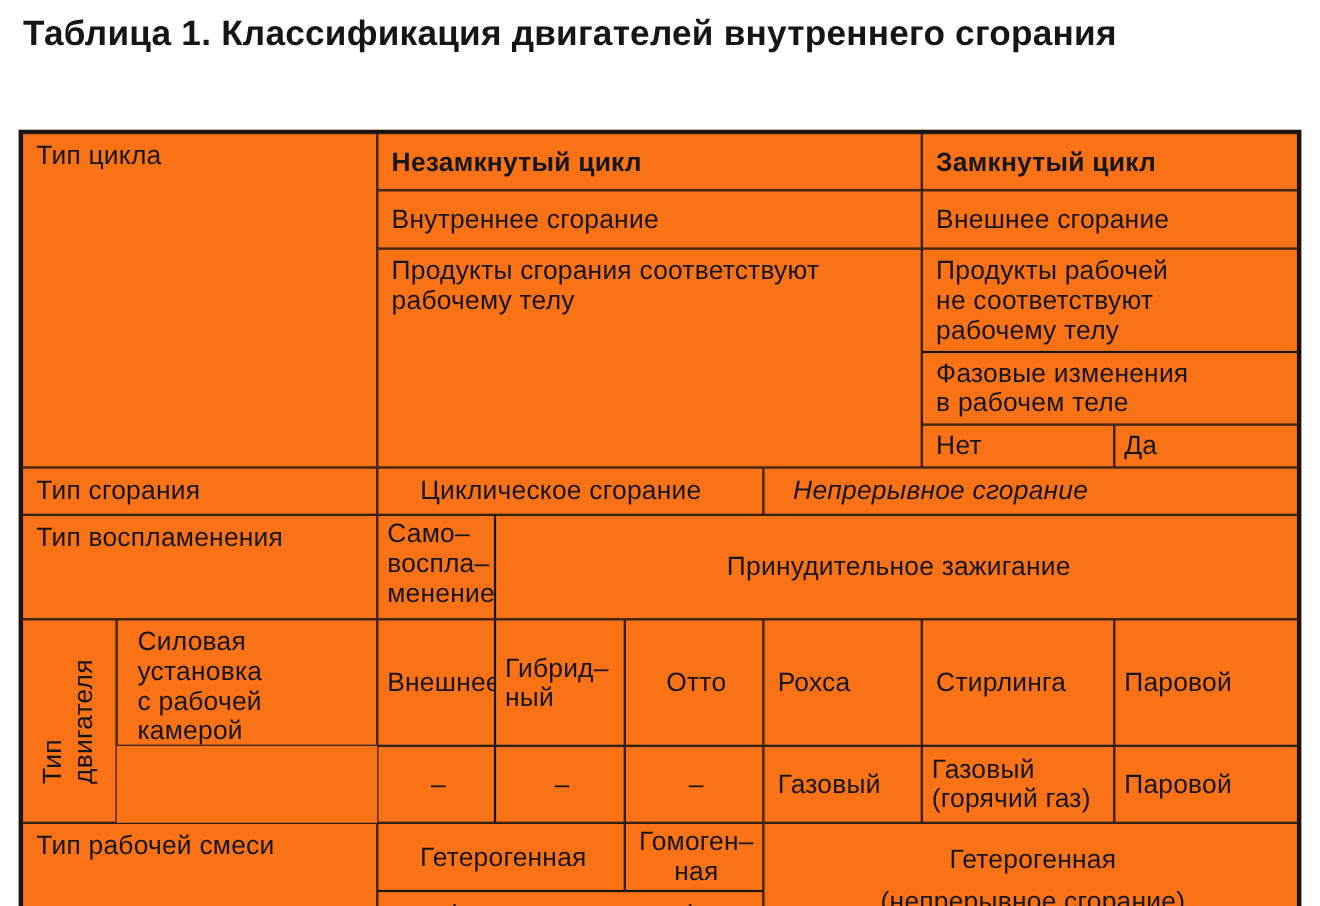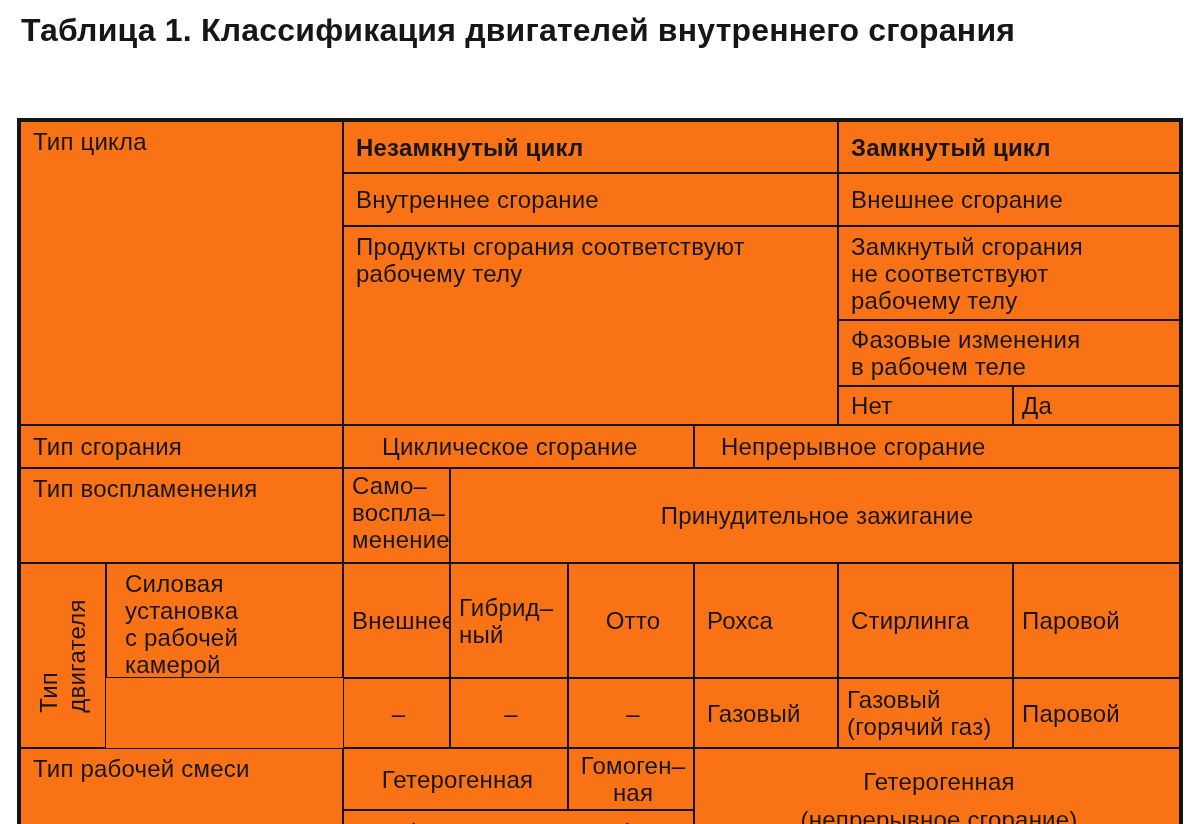--- a/index.html
+++ b/index.html
@@ -30,21 +30,21 @@
     white-space:pre-line;box-sizing:border-box;overflow:hidden;
   }
   .b{font-weight:bold;}
   .top{align-items:flex-start;}
   .ctr{justify-content:center;text-align:center;}
   .pt6{padding-top:6px;}
   .pl8{padding-left:8px;}
   .pl16{padding-left:8px;}
   .pl18{padding-left:18px;}
   .pl22{padding-left:38px;}
-  .pl26{padding-left:26px;}
+  .pl26{padding-left:26px;font-style:italic;}
   .lh38{line-height:38px;}
   .rot-cell{justify-content:center;padding:0;}
   .rot{
     transform:rotate(-90deg);
     white-space:pre-line;text-align:left;line-height:28px;
   }
 </style>
 </head>
 <body>
 
@@ -53,21 +53,21 @@
 <div class="tbl">
   <div class="c top pt6" style="grid-area:1/1/6/3">Тип цикла</div>
   <div class="c b" style="grid-area:1/7/2/9">Замкнутый цикл</div>
   <div class="c b" style="grid-area:1/3/2/7">Незамкнутый цикл</div>
 
   <div class="c" style="grid-area:2/3/3/7">Внутреннее сгорание</div>
   <div class="c" style="grid-area:2/7/3/9">Внешнее сгорание</div>
 
   <div class="c top pt6" style="grid-area:3/3/6/7">Продукты сгорания соответствуют
 рабочему телу</div>
-  <div class="c top pt6" style="grid-area:3/7/4/9">Замкнутый сгорания
+  <div class="c top pt6" style="grid-area:3/7/4/9">Продукты рабочей
 не соответствуют
 рабочему телу</div>
   <div class="c" style="grid-area:4/7/5/9">Фазовые изменения
 в рабочем теле</div>
   <div class="c" style="grid-area:5/7/6/8">Нет</div>
   <div class="c pl16" style="grid-area:5/8/6/9">Да</div>
 
   <div class="c" style="grid-area:6/1/7/3">Тип сгорания</div>
   <div class="c pl22" style="grid-area:6/3/7/6">Циклическое сгорание</div>
   <div class="c pl26" style="grid-area:6/6/7/9">Непрерывное сгорание</div>

